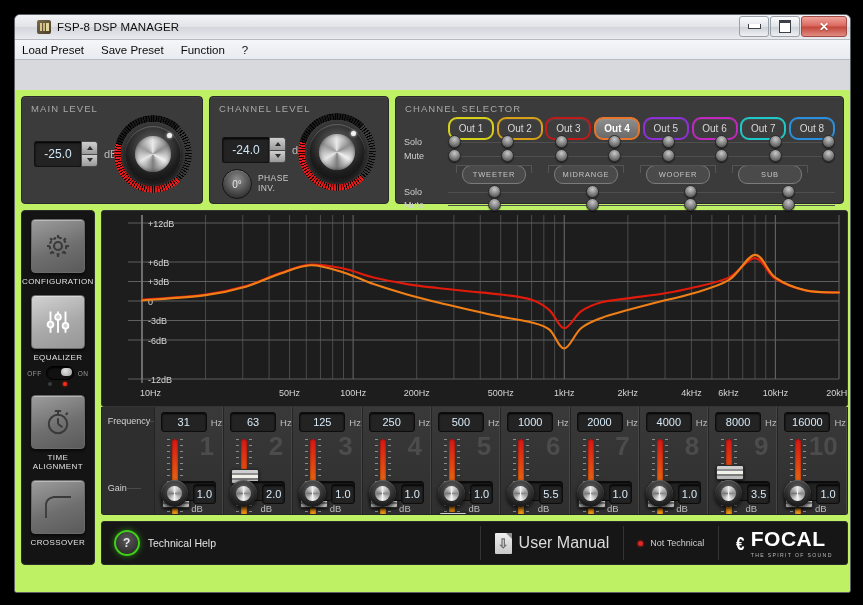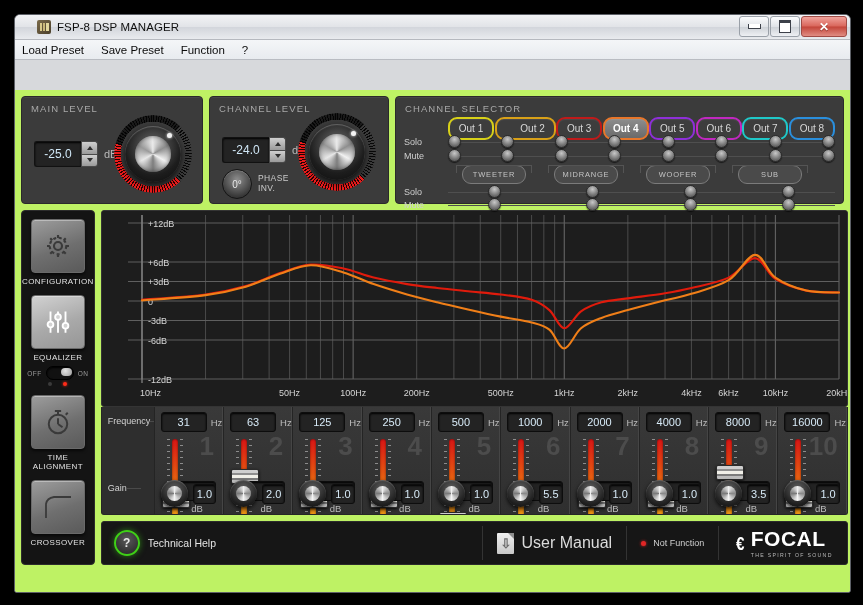--- a/index.html
+++ b/index.html
@@ -288,21 +288,21 @@
         </div>
       </div>
 
       <div class="panel p-sel">
         <div class="ptitle">CHANNEL SELECTOR</div>
 
         <div class="outs" id="outrow">
               <div class="outbtn" style="border-color: rgb(216, 209, 25);">
                 <span>Out 1</span>
               </div>
-              <div class="outbtn" style="border-color: rgb(216, 160, 24); padding-left: 15px;">
+              <div class="outbtn" style="border-color: rgb(216, 160, 24);">
                 <span>Out 2</span>
               </div>
               <div class="outbtn" style="border-color: rgb(192, 26, 26);">
                 <span>Out 3</span>
               </div>
               <div class="outbtn active" style="border-color: rgb(232, 118, 42);">
                 <span>Out 4</span>
               </div>
               <div class="outbtn" style="border-color: rgb(142, 47, 216);">
                 <span>Out 5</span>
@@ -757,21 +757,21 @@
           </div>
           <div class="spacer"></div>
           <div class="stcell">
             <div class="pdf">
                   <b>⇩</b>
                 </div>
             <span class="t">User Manual</span>
           </div>
           <div class="stcell">
             <span class="reddot"></span>
-            <span class="conn">Not Function</span>
+            <span class="conn">Not Technical</span>
           </div>
           <div class="brand">
             <span class="bmark">€</span>
             <div>
               <div class="btext">FOCAL</div>
               <div class="btag">THE SPIRIT OF SOUND</div>
             </div>
           </div>
         </div>
 

